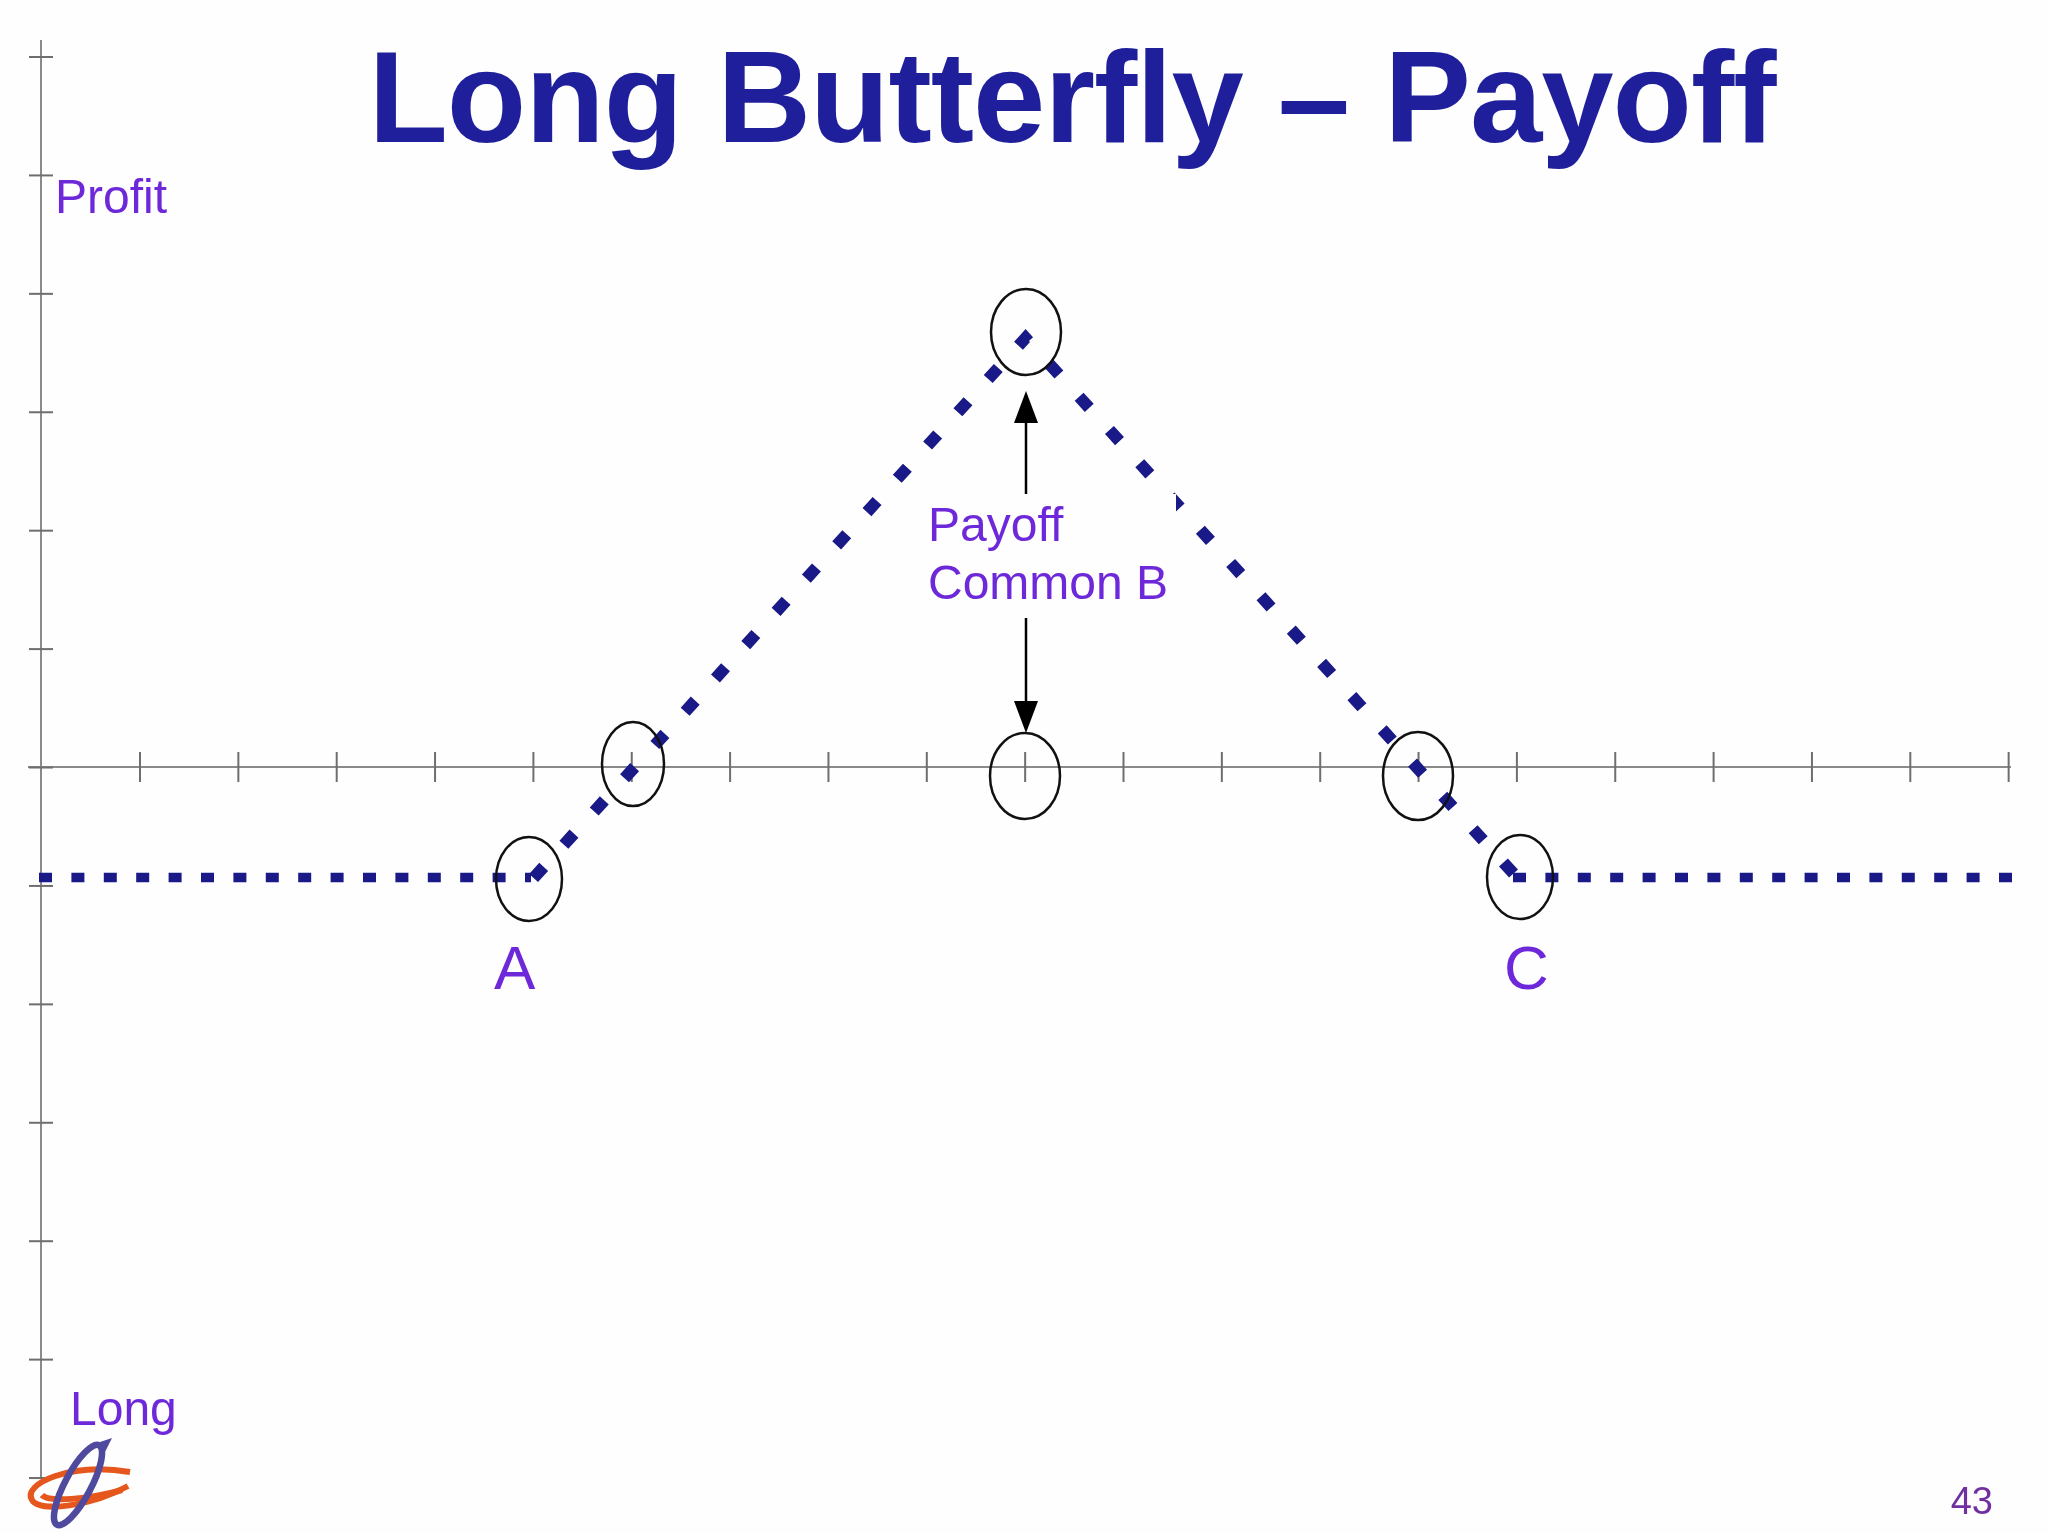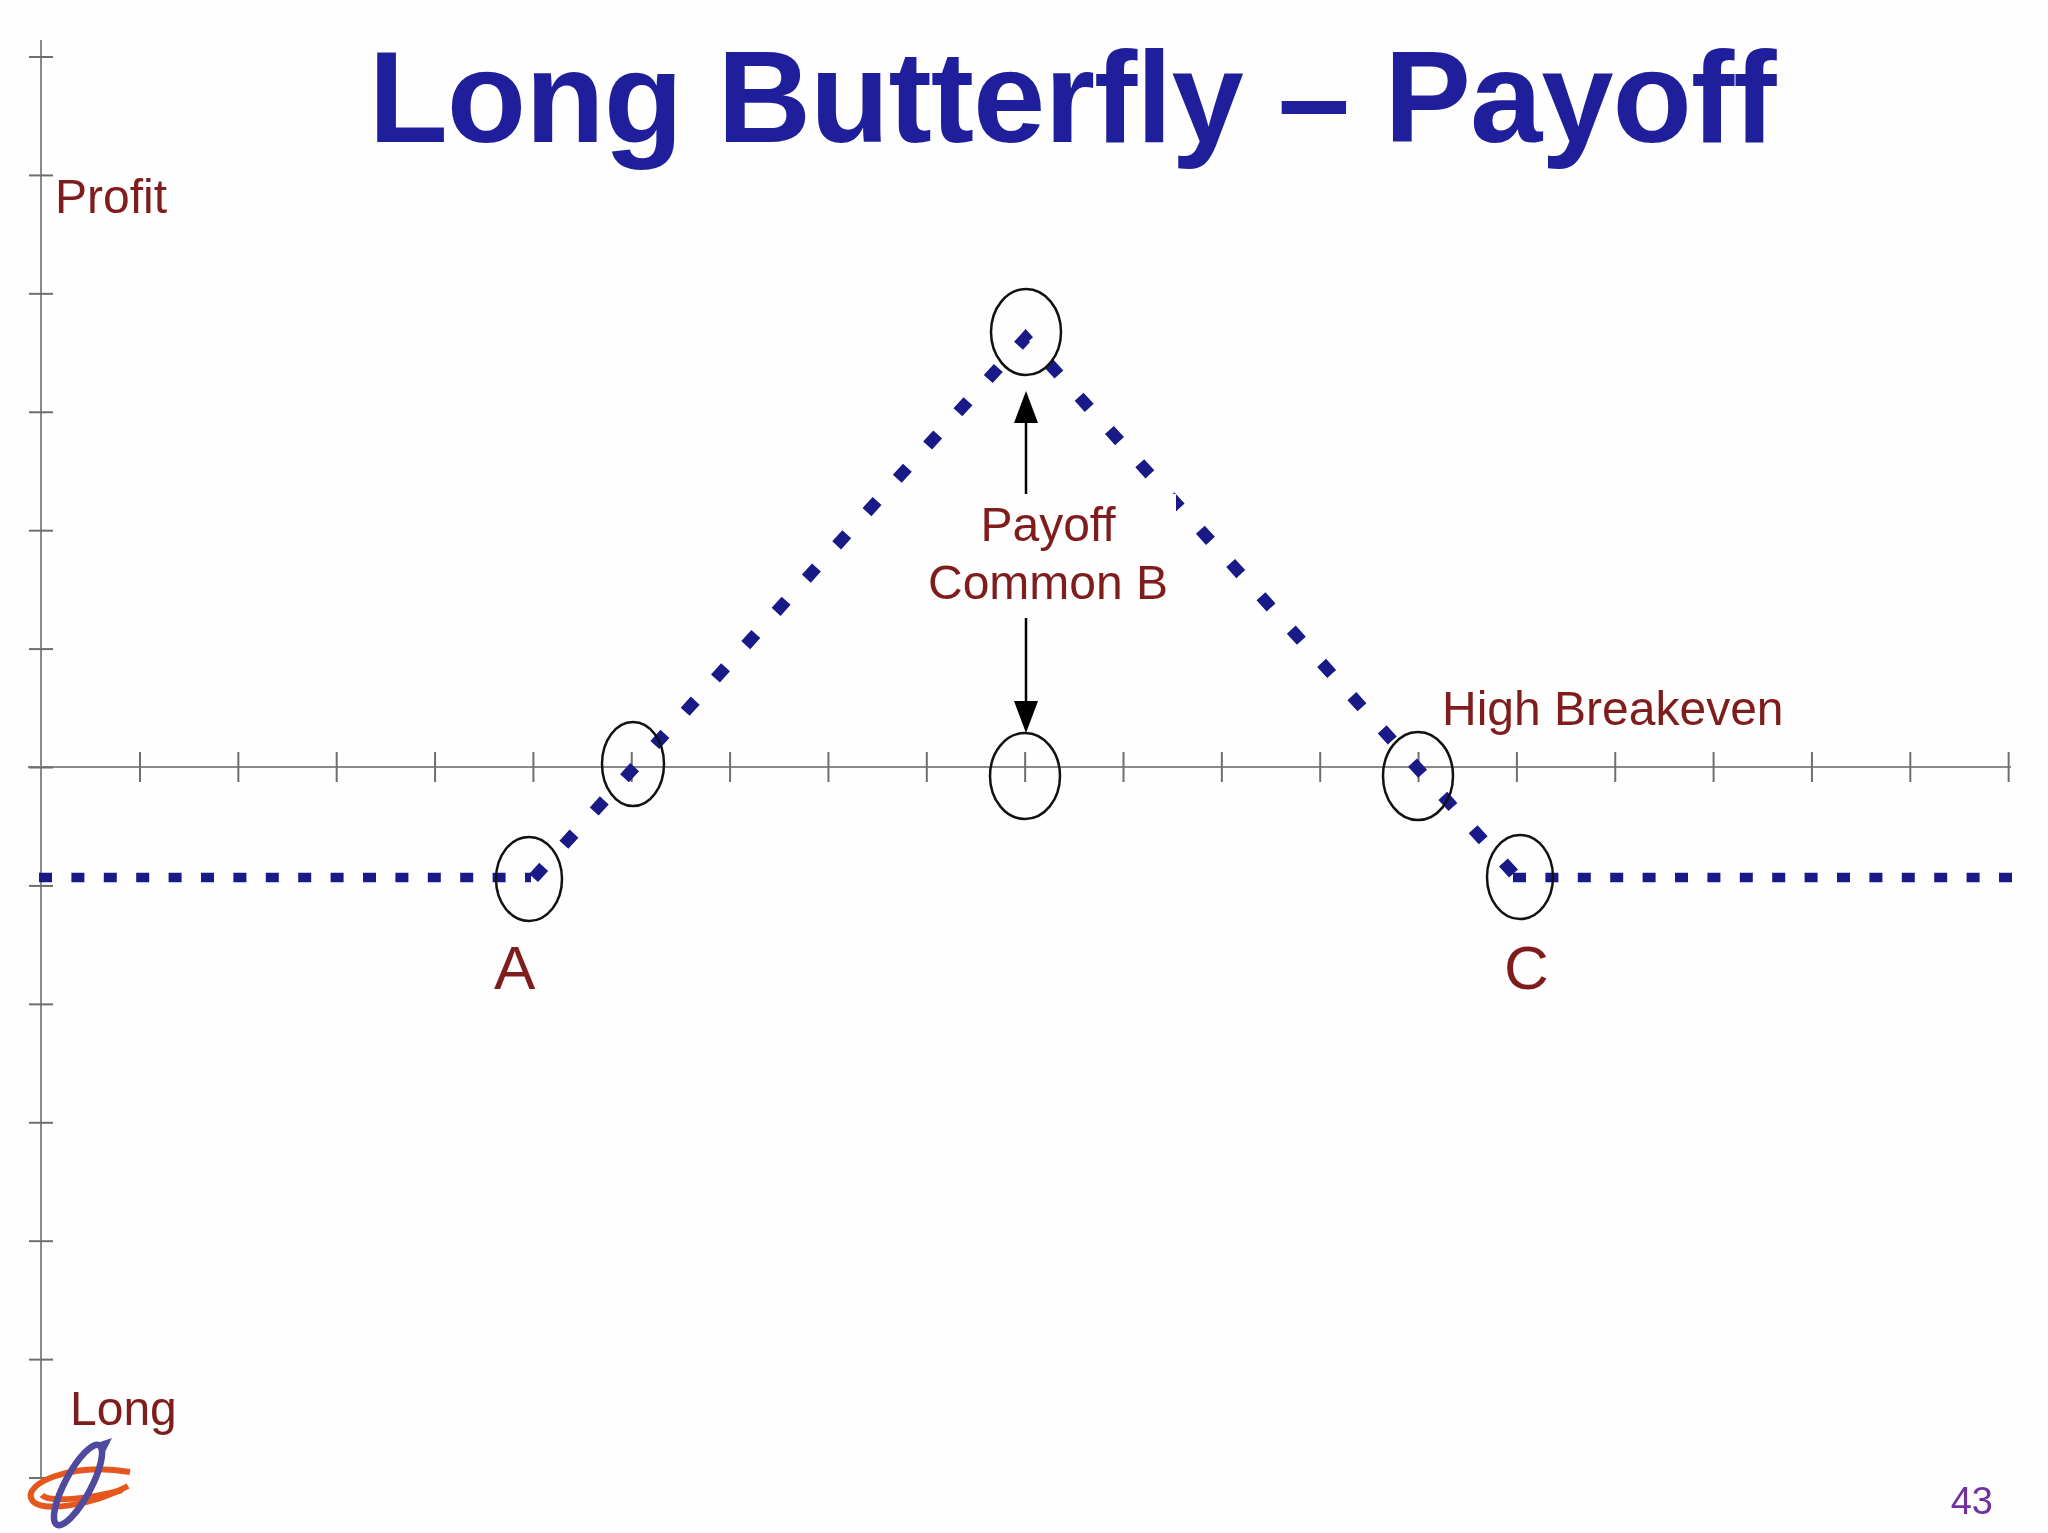--- a/index.html
+++ b/index.html
@@ -11,21 +11,21 @@
     font-family:"Liberation Sans", sans-serif;
   }
   .chart-svg{position:absolute;left:0;top:0;z-index:1;}
   .axis{stroke:var(--axis-gray);stroke-width:2;fill:none;}
   .tick{stroke:var(--tick-gray);stroke-width:2;}
   .dotflat{stroke:var(--payoff-navy);stroke-width:9.5;stroke-dasharray:13 19.4;fill:none;}
   .dashdiag{stroke:var(--payoff-navy);stroke-width:12;stroke-dasharray:15 30;fill:none;}
   .hl{stroke:#111;stroke-width:2.5;fill:none;}
   .arrow-shaft{stroke:#000;stroke-width:2.5;}
   .arrow-head{fill:#000;stroke:none;}
-  .lbl{position:absolute;z-index:2;color:#7f1d1d;font-size:48px;line-height:50px;white-space:nowrap;text-align:center;}
+  .lbl{position:absolute;z-index:2;color:#6d28d9;font-size:48px;line-height:50px;white-space:nowrap;}
   .slide-title{
     position:absolute;z-index:2;left:0;top:22px;width:100%;
     padding-left:96px;box-sizing:border-box;
     text-align:center;font-size:130px;font-weight:bold;
     color:var(--title-navy);letter-spacing:-1px;white-space:nowrap;
   }
   .common-strike{
     left:922px;top:494px;line-height:58px;
     background:#fefefe;padding:2px 8px 6px 6px;
   }
@@ -115,21 +115,20 @@
       <polygon class="arrow-head" points="1026,391 1014,423 1038,423"></polygon>
       <polygon class="arrow-head" points="1026,733 1014,701 1038,701"></polygon>
     </g>
   </svg>
 
   <div class="slide-title">Long Butterfly – Payoff</div>
 
   <div class="lbl profit-lbl">Profit</div>
   <div class="lbl loss-lbl">Long</div>
 
-  <div class="lbl highbe-lbl">High Breakeven</div>
 
   <div class="lbl common-strike">
     <div>Payoff</div>
     <div>Common B</div>
   </div>
 
   <div class="lbl pt-lbl a-lbl">A</div>
   <div class="lbl pt-lbl c-lbl">C</div>
 
   <div class="page-num">43</div>

